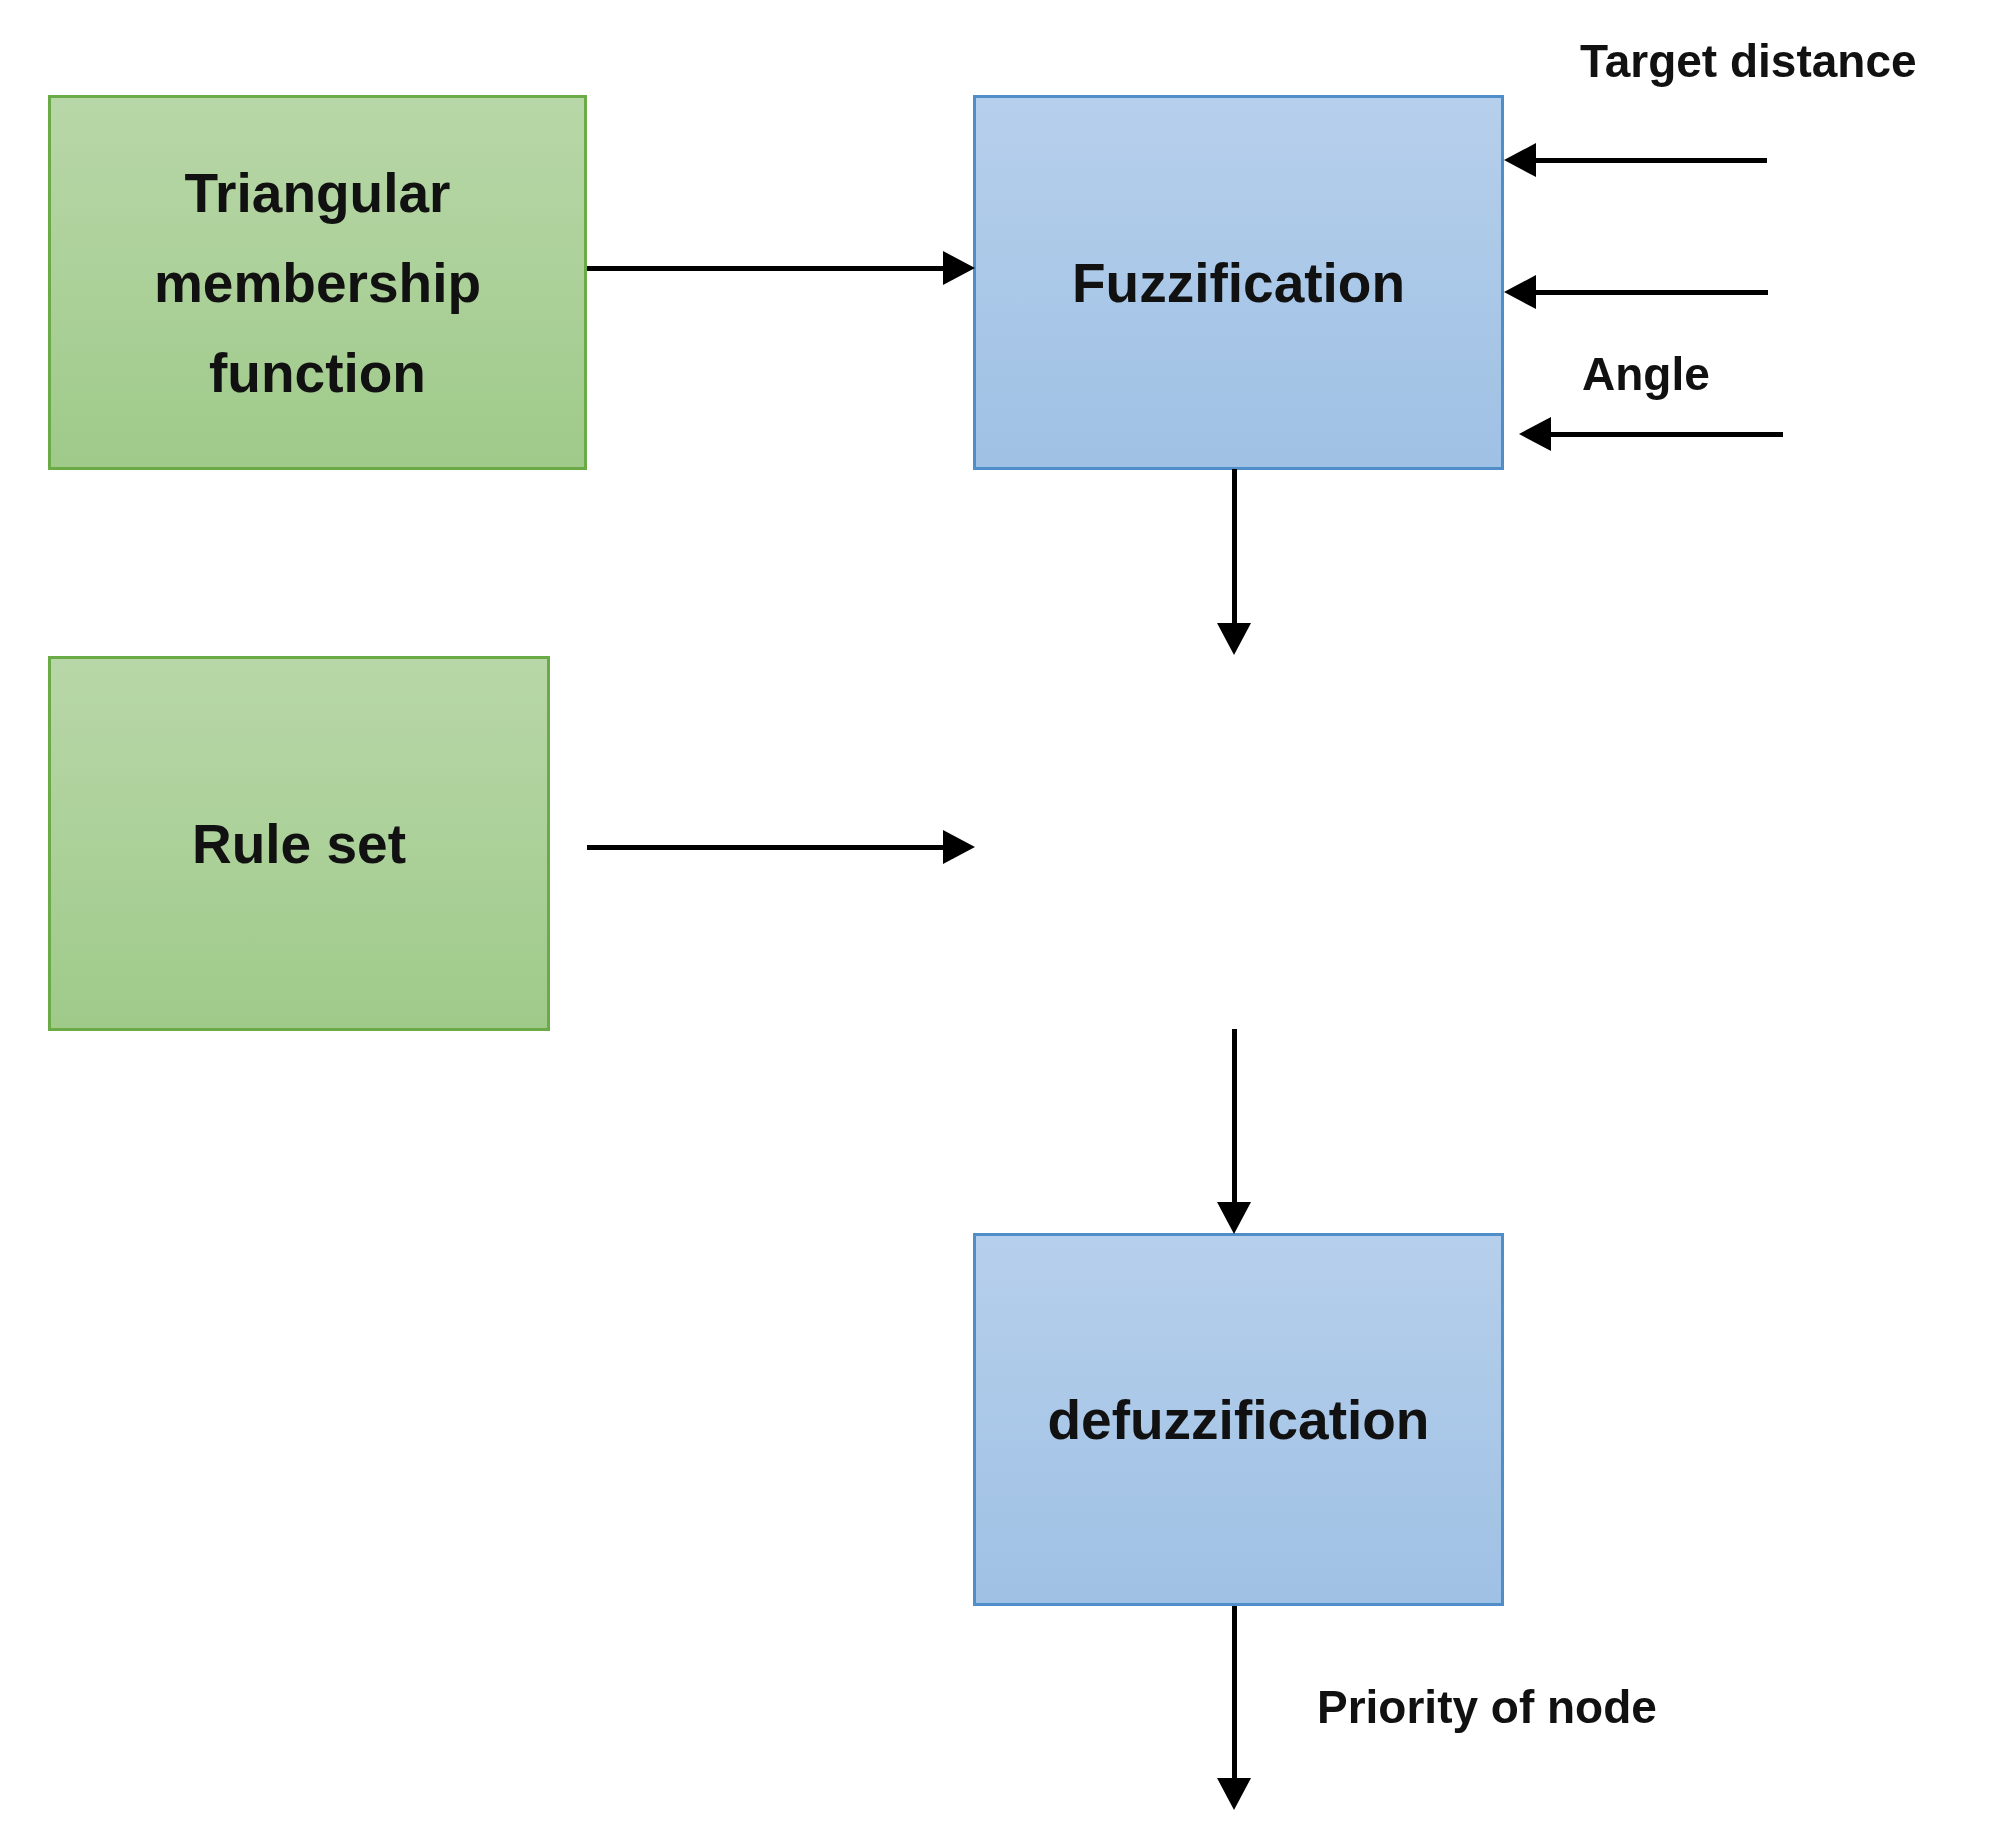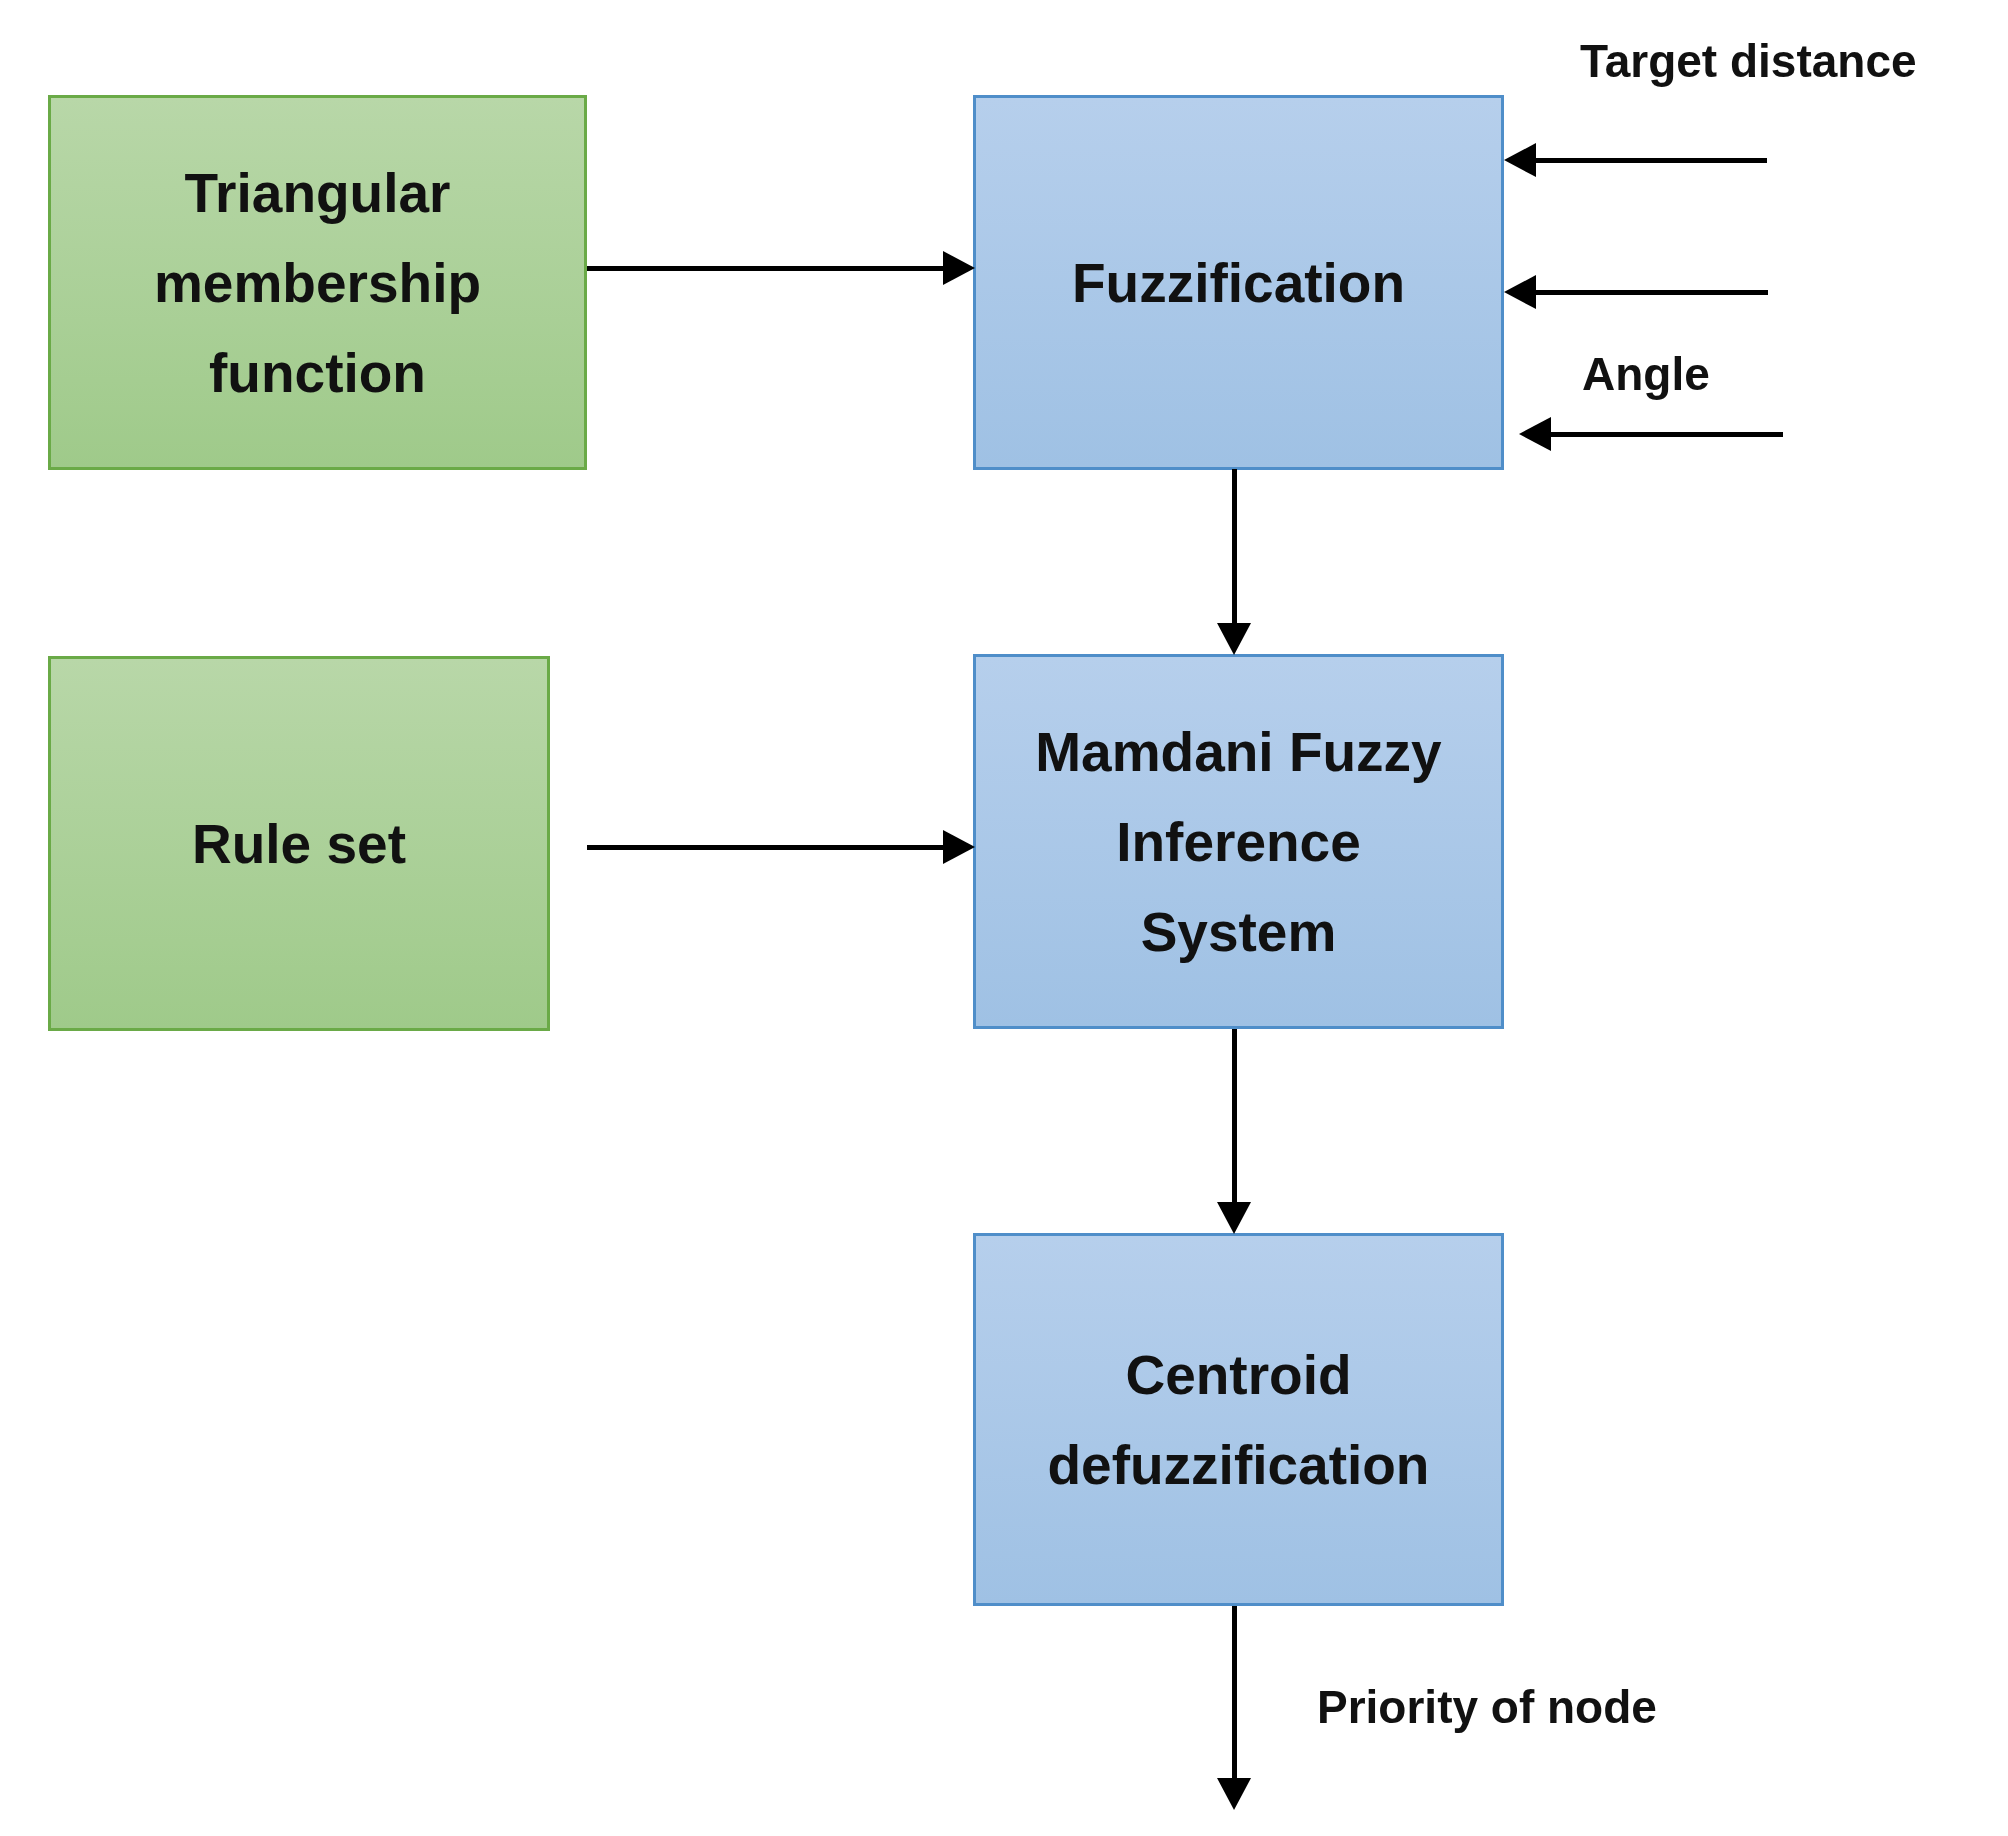--- a/index.html
+++ b/index.html
@@ -81,28 +81,22 @@
   </div>
 
   <div class="node blue" id="node-fuzzification">
     <span class="line">Fuzzification</span>
   </div>
 
   <div class="node green" id="node-ruleset">
     <span class="line">Rule set</span>
   </div>
 
-  <div class="node blue" id="node-mamdani">
-    <span class="line">Mamdani Fuzzy</span>
-    <span class="line">Inference</span>
-    <span class="line">System</span>
-  </div>
 
   <div class="node blue" id="node-centroid">
-    <span class="line">Centroid</span>
     <span class="line">defuzzification</span>
   </div>
 
   <div class="hline" style="left:587px;top:266px;width:356px;"></div>
   <div class="head-right" style="left:943px;top:251px;"></div>
 
   <div class="hline" style="left:587px;top:845px;width:356px;"></div>
   <div class="head-right" style="left:943px;top:830px;"></div>
 
   <div class="head-left" style="left:1504px;top:143px;"></div>

